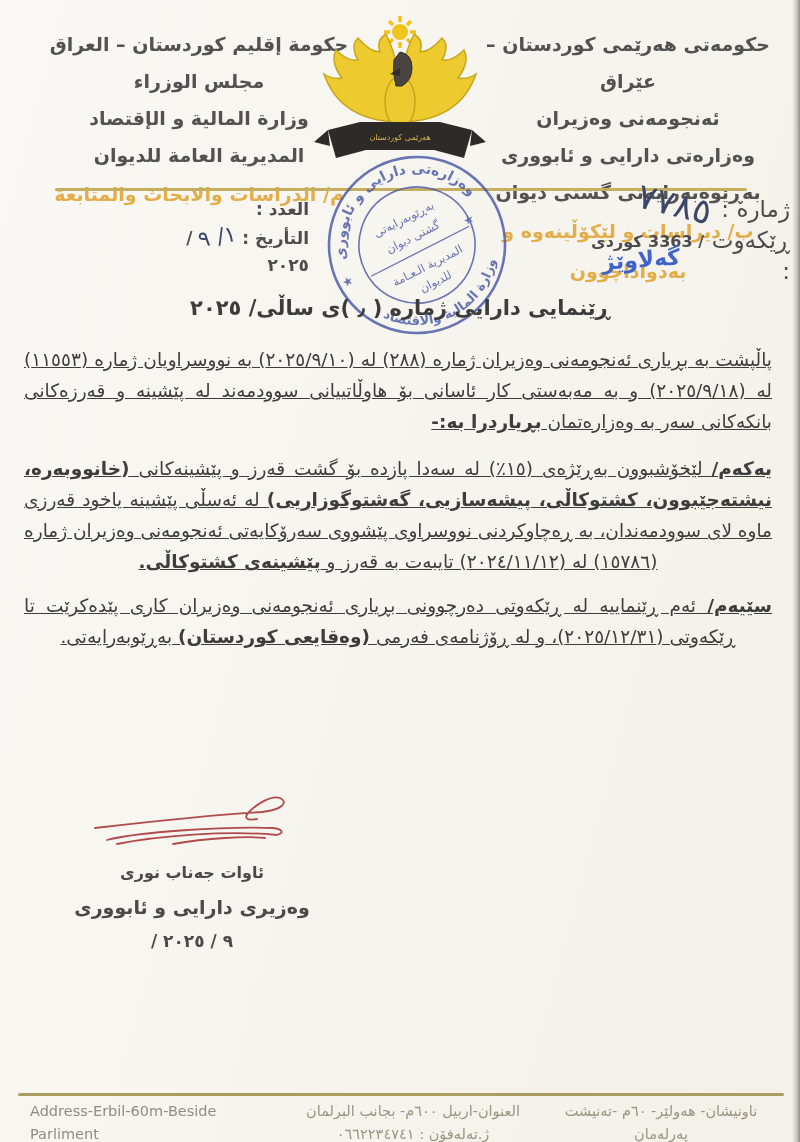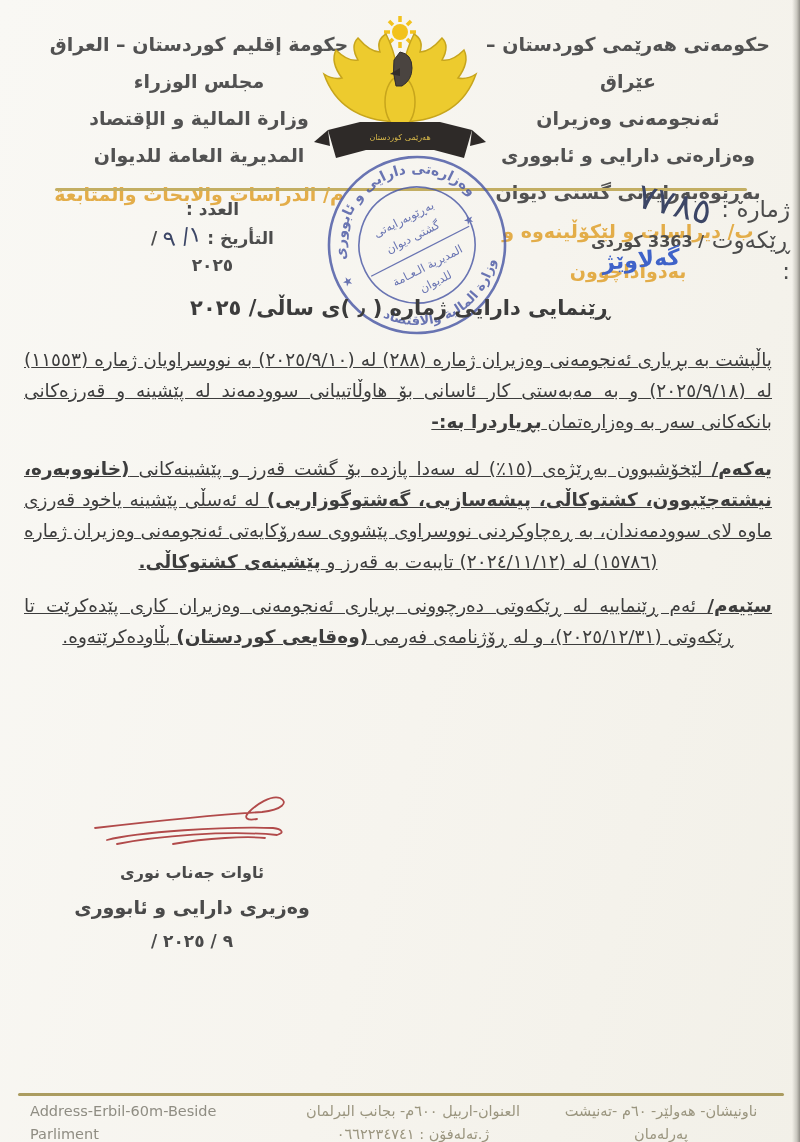--- a/index.html
+++ b/index.html
@@ -18,21 +18,21 @@
   
   .hdr-block { position:absolute; top:26px; text-align:center; direction:rtl;margin-left:41px; }
   .hdr-left  { left:8px;  width:300px; }
   .hdr-right { right:12px; width:320px; }
   .hdr-line  { font-size:19px; font-weight:bold; color:#525252; line-height:37px; letter-spacing:.2px;}
   .hdr-dept  { font-size:19px; font-weight:bold; color:#e3ad49; line-height:40px; }
   .emblem { position:absolute; left:300px; top:10px; width:200px; height:172px; }
   .rule { position:absolute; height:3px; background:#c3ae62; border-radius:2px; }
   .rule-top { top:188px; left:55px; width:692px; }
   
-  .meta-left { position:absolute; left:130px; top:196px; width:165px; direction:rtl; text-align:center;
+  .meta-left { position:absolute; left:144px; top:196px; width:165px; direction:rtl; text-align:right;
                font-size:17px; font-weight:bold; color:#4c4c4c; line-height:27px; }
   .meta-right { position:absolute; right:10px; top:194px; width:85px; direction:rtl; text-align:right;
                font-size:23px; font-weight:normal; color:#4c4c4c; line-height:31px; }
   .hand { font-family:"DejaVu Sans", sans-serif; color:#3c4666; }
   .hand-number { position:absolute; right:88px; top:184px; font-size:35px; letter-spacing:9px;
                transform:rotate(14deg); font-weight:normal; }
   .hand-daymonth { font-size:22px; font-weight:normal; display:inline-block; transform:rotate(-10deg); }
   .kdate { position:absolute; right:96px; top:232px; font-size:16px; font-weight:bold; color:#4c4c4c; direction:rtl;}
   .month-stamp { position:absolute; right:120px; top:247px; font-size:22px; font-weight:bold;
                color:#3f63c9; transform:rotate(-4deg); letter-spacing:1px; }
@@ -157,21 +157,21 @@
       <text x="97" y="124" text-anchor="middle" font-size="11.5" fill="#4a58a5">المديرية الـعـامة</text>
       <text x="97" y="142" text-anchor="middle" font-size="11.5" fill="#4a58a5">للديوان</text>
     </g>
   </svg>
 
   <div class="doc-title">ڕێنمایی دارایی  ژماره ( ٫ )ی ساڵی/ ٢٠٢٥</div>
 
   <div class="body">
     <p class="first"><span>پاڵپشت به بڕیاری ئەنجومەنی وەزیران ژماره (٢٨٨) له (٢٠٢٥/٩/١٠) به نووسراویان ژماره (١١٥٥٣) له (٢٠٢٥/٩/١٨) و به مەبەستی كار ئاسانی بۆ هاوڵاتییانی سوودمەند له پێشینه و قەرزەكانی بانكەكانی سەر به وەزارەتمان </span><span class="b">بڕیاردرا به:-</span></p>
     <p><span class="b">یەكەم/</span><span> لێخۆشبوون بەڕێژەی (١٥٪) له سەدا پازده بۆ گشت قەرز و پێشینەكانی </span><span class="b">(خانووبەره، نیشتەجێبوون، كشتوكاڵی، پیشەسازیی، گەشتوگوزاریی)</span><span> له ئەسڵی پێشینه یاخود قەرزی ماوه لای سوودمەندان، به ڕەچاوكردنی نووسراوی پێشووی سەرۆكایەتی ئەنجومەنی وەزیران  ژماره (١٥٧٨٦) له (٢٠٢٤/١١/١٢) تایبەت به قەرز و </span><span class="b">پێشینەی كشتوكاڵی.</span></p>
-    <p><span class="b">سێیەم/</span><span> ئەم ڕێنماییه له ڕێكەوتی دەرچوونی بڕیاری ئەنجومەنی وەزیران كاری پێدەكرێت تا ڕێكەوتی (٢٠٢٥/١٢/٣١)، و له ڕۆژنامەی فەرمی </span><span class="b">(وەقایعی كوردستان)</span><span> بڵاودەكرێتەوه.</span></p>
+    <p><span class="b">سێیەم/</span><span> ئەم ڕێنماییه له ڕێكەوتی دەرچوونی بڕیاری ئەنجومەنی وەزیران كاری پێدەكرێت تا ڕێكەوتی (٢٠٢٥/١٢/٣١)، و له ڕۆژنامەی فەرمی </span><span class="b">(وەقایعی كوردستان)</span><span> بەڕێوبەرایەتی.</span></p>
   </div>
 
   <div class="sig-block">
     <svg class="sig-svg" width="230" height="66" viewBox="0 0 230 66">
       <g fill="none" stroke="#b14a4a" stroke-width="1.8" stroke-linecap="round">
         <path d="M18,40 C70,34 150,26 185,24 C205,22 212,14 203,10 C194,7 180,16 172,24 C166,30 170,33 180,31"></path>
         <path d="M30,52 C60,44 150,38 196,40 C205,41 208,45 200,47 C150,42 80,48 40,56"></path>
         <path d="M96,56 C130,50 170,48 188,50"></path>
       </g>
     </svg>

